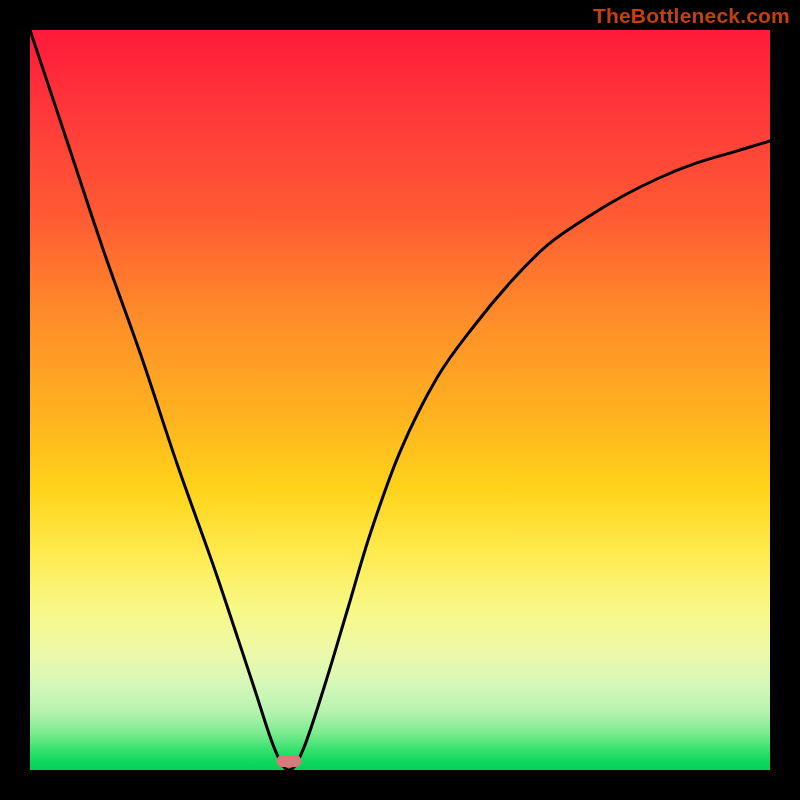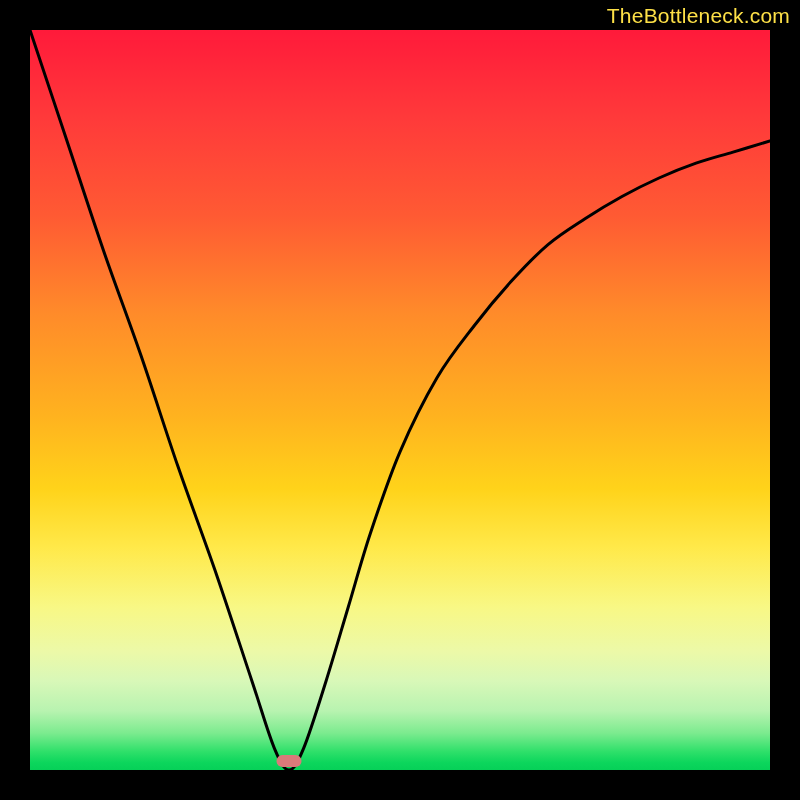--- a/index.html
+++ b/index.html
@@ -55,24 +55,24 @@
     width: 25px;
     height: 12px;
     background: #d97a7a;
     border-radius: 6px;
     transform: translate(-50%, -50%);
   }
   .watermark {
     position: absolute;
     top: 4px;
     right: 10px;
-    color: #fde047;
+    color: #c2410c;
     font-size: 21px;
     letter-spacing: 0.2px;
-    font-weight: 400;
+    font-weight: 700;
     user-select: none;
     text-align: right;
   }
 </style>
 </head>
 <body>
 
 <div class="stage">
   <div class="watermark">TheBottleneck.com</div>
   <div class="plot">

